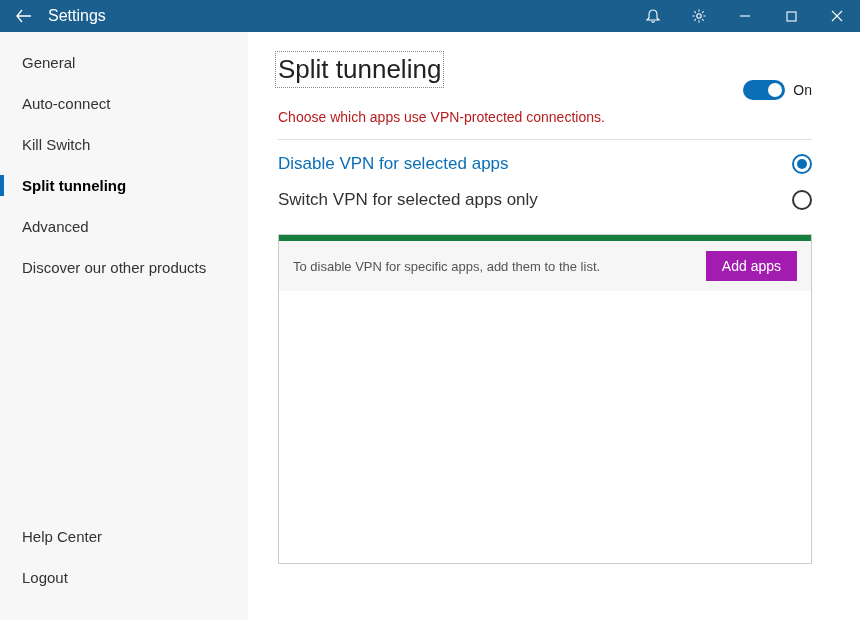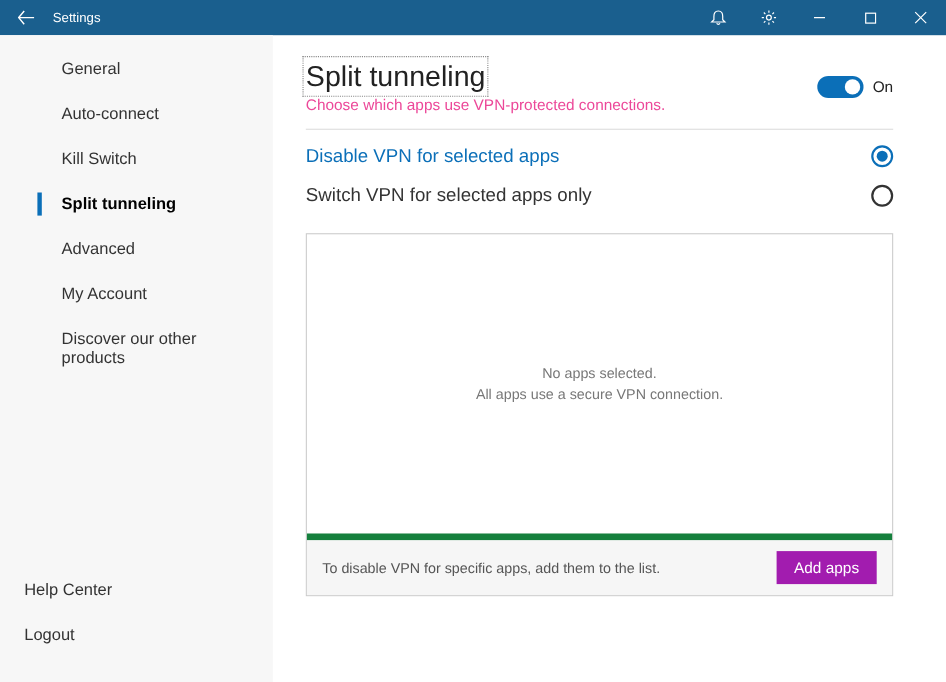--- a/index.html
+++ b/index.html
@@ -23,21 +23,21 @@
     .titlebar .back {
       width: 32px;
       height: 32px;
       display: flex;
       align-items: center;
       justify-content: center;
       cursor: pointer;
     }
     .titlebar .title {
       margin-left: 8px;
-      font-size: 12px;
+      font-size: 16px;
     }
     .titlebar .spacer { flex: 1; }
     .titlebar .winbtn {
       width: 46px;
       height: 32px;
       display: flex;
       align-items: center;
       justify-content: center;
       cursor: pointer;
     }
@@ -46,21 +46,21 @@
       display: flex;
       height: calc(620px - 32px);
     }
     .sidebar {
       width: 248px;
       background: #f7f7f7;
       display: flex;
       flex-direction: column;
       padding-top: 10px;
     }
-    .sidebar .items { flex: 1; margin-left: 34px; }
+    .sidebar .items { flex: 1; }
     .sidebar-item {
       padding: 12px 22px;
       font-size: 15px;
       color: #333;
       cursor: pointer;
       position: relative;
     }
     .sidebar-item.selected {
       font-weight: 600;
       color: #000;
@@ -92,22 +92,22 @@
     .page-title {
       font-size: 26px;
       font-weight: 400;
       color: #222;
       outline: 1px dotted #888;
       outline-offset: 2px;
       display: inline-block;
     }
     .page-subtitle {
       font-size: 14px;
-      color: #ec4899;
-      margin-top: 2px;
+      color: #b91c1c;
+      margin-top: 24px;
     }
     .toggle-wrap {
       display: flex;
       align-items: center;
       gap: 8px;
     }
     .toggle {
       width: 42px;
       height: 20px;
       border-radius: 10px;
@@ -237,21 +237,20 @@
 </div>
 
 <div class="body">
   <div class="sidebar">
     <div class="items">
       <div class="sidebar-item"><span>General</span></div>
       <div class="sidebar-item"><span>Auto-connect</span></div>
       <div class="sidebar-item"><span>Kill Switch</span></div>
       <div class="sidebar-item selected"><span>Split tunneling</span></div>
       <div class="sidebar-item"><span>Advanced</span></div>
-      <div class="sidebar-item"><span>My Account</span></div>
       <div class="sidebar-item"><span>Discover our other products</span></div>
     </div>
     <div class="sidebar-bottom">
       <div class="sidebar-item"><span>Help Center</span></div>
       <div class="sidebar-item"><span>Logout</span></div>
     </div>
   </div>
 
   <div class="main">
     <div class="page-header">
@@ -272,23 +271,19 @@
       <div class="radio selected">
           <div class="dot"></div>
         </div>
     </div>
     <div class="radio-row">
       <div class="radio-label">Switch VPN for selected apps only</div>
       <div class="radio"></div>
     </div>
 
     <div class="apps-box">
-      <div class="apps-empty">
-        <div>No apps selected.</div>
-        <div>All apps use a secure VPN connection.</div>
-      </div>
       <div class="apps-footer">
         <div class="hint">To disable VPN for specific apps, add them to the list.</div>
         <button class="btn-primary">Add apps</button>
       </div>
     </div>
   </div>
 </div>
 
 </body></html>

